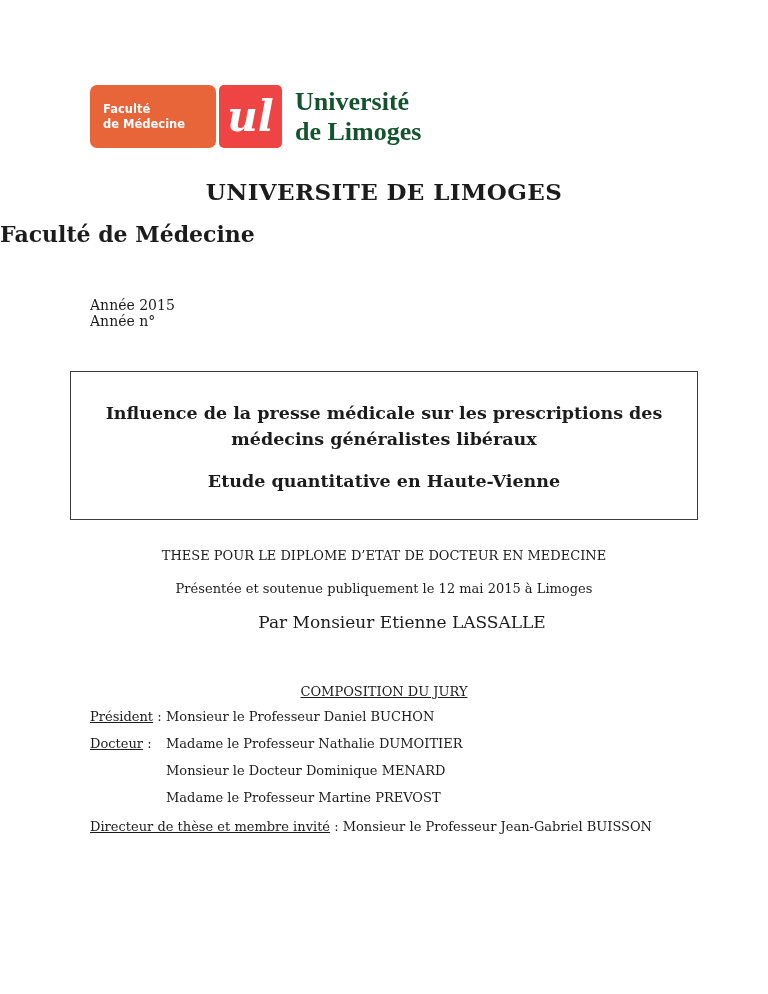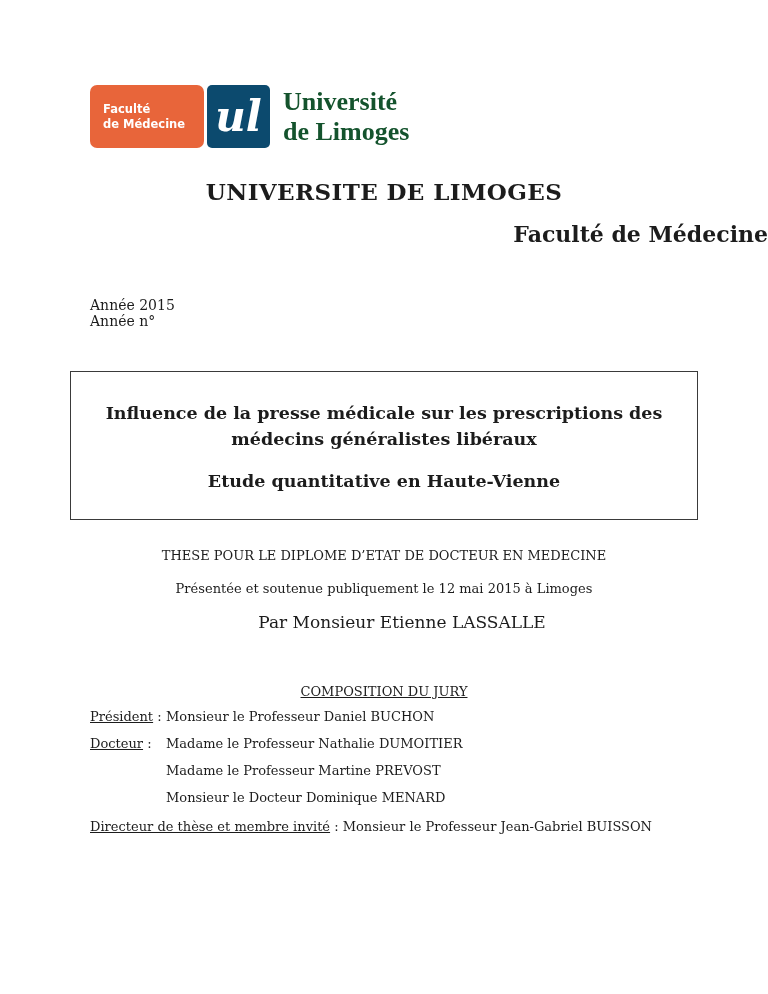--- a/index.html
+++ b/index.html
@@ -21,39 +21,39 @@
     background: #ffffff;
   }
 
   
   .logo-row {
     display: flex;
     align-items: center;
     margin: 85px 0 0 90px;
   }
   .logo-faculty {
-    width: 114px;
+    width: 126px;
     height: 63px;
     background: #e8653a;
     border-radius: 7px;
     color: #ffffff;
     font-family: "DejaVu Sans", sans-serif;
     font-weight: bold;
     font-size: 11.5px;
     line-height: 1.3;
     display: flex;
     flex-direction: column;
     justify-content: center;
     padding-left: 13px;
     box-sizing: border-box;
   }
   .logo-ul {
     width: 63px;
     height: 63px;
-    background: #0c4a6e;
+    background: #ef4444;
     border-radius: 5px;
     margin-left: 3px;
     display: flex;
     align-items: center;
     justify-content: center;
     color: #ffffff;
     font-family: "DejaVu Serif", serif;
     font-style: italic;
     font-weight: bold;
     font-size: 42px;
@@ -70,21 +70,21 @@
 
   
   .main-title {
     text-align: center;
     font-size: 23px;
     font-weight: bold;
     margin: 30px 0 11px 0;
     letter-spacing: 0.4px;
   }
   .sub-title {
-    text-align: right;
+    text-align: left;
     font-size: 22px;
     font-weight: bold;
     margin: 16px 0 0 0;
   }
 
   
   .meta-row {
     display: flex;
     justify-content: space-between;
     margin: 50px 100px 0 90px;
@@ -208,25 +208,25 @@
       <div class="jury-name-col">Monsieur le Professeur Daniel BUCHON</div>
     </div>
 
     <div class="jury-line">
       <div class="jury-label-col"><span class="u">Docteur</span><span> :</span></div>
       <div class="jury-name-col">Madame le Professeur Nathalie DUMOITIER</div>
     </div>
 
     <div class="jury-line">
       <div class="jury-label-col"></div>
+      <div class="jury-name-col">Monsieur le Docteur Dominique MENARD</div>
+    </div>
+
+    <div class="jury-line">
+      <div class="jury-label-col"></div>
       <div class="jury-name-col">Madame le Professeur Martine PREVOST</div>
     </div>
 
-    <div class="jury-line">
-      <div class="jury-label-col"></div>
-      <div class="jury-name-col">Monsieur le Docteur Dominique MENARD</div>
-    </div>
-
     <div class="jury-director"><span class="u">Directeur de thèse et membre invité</span><span> :</span> <span>Monsieur le Professeur Jean-Gabriel BUISSON</span></div>
 
   </div>
 
 </div>
 
 </body></html>

